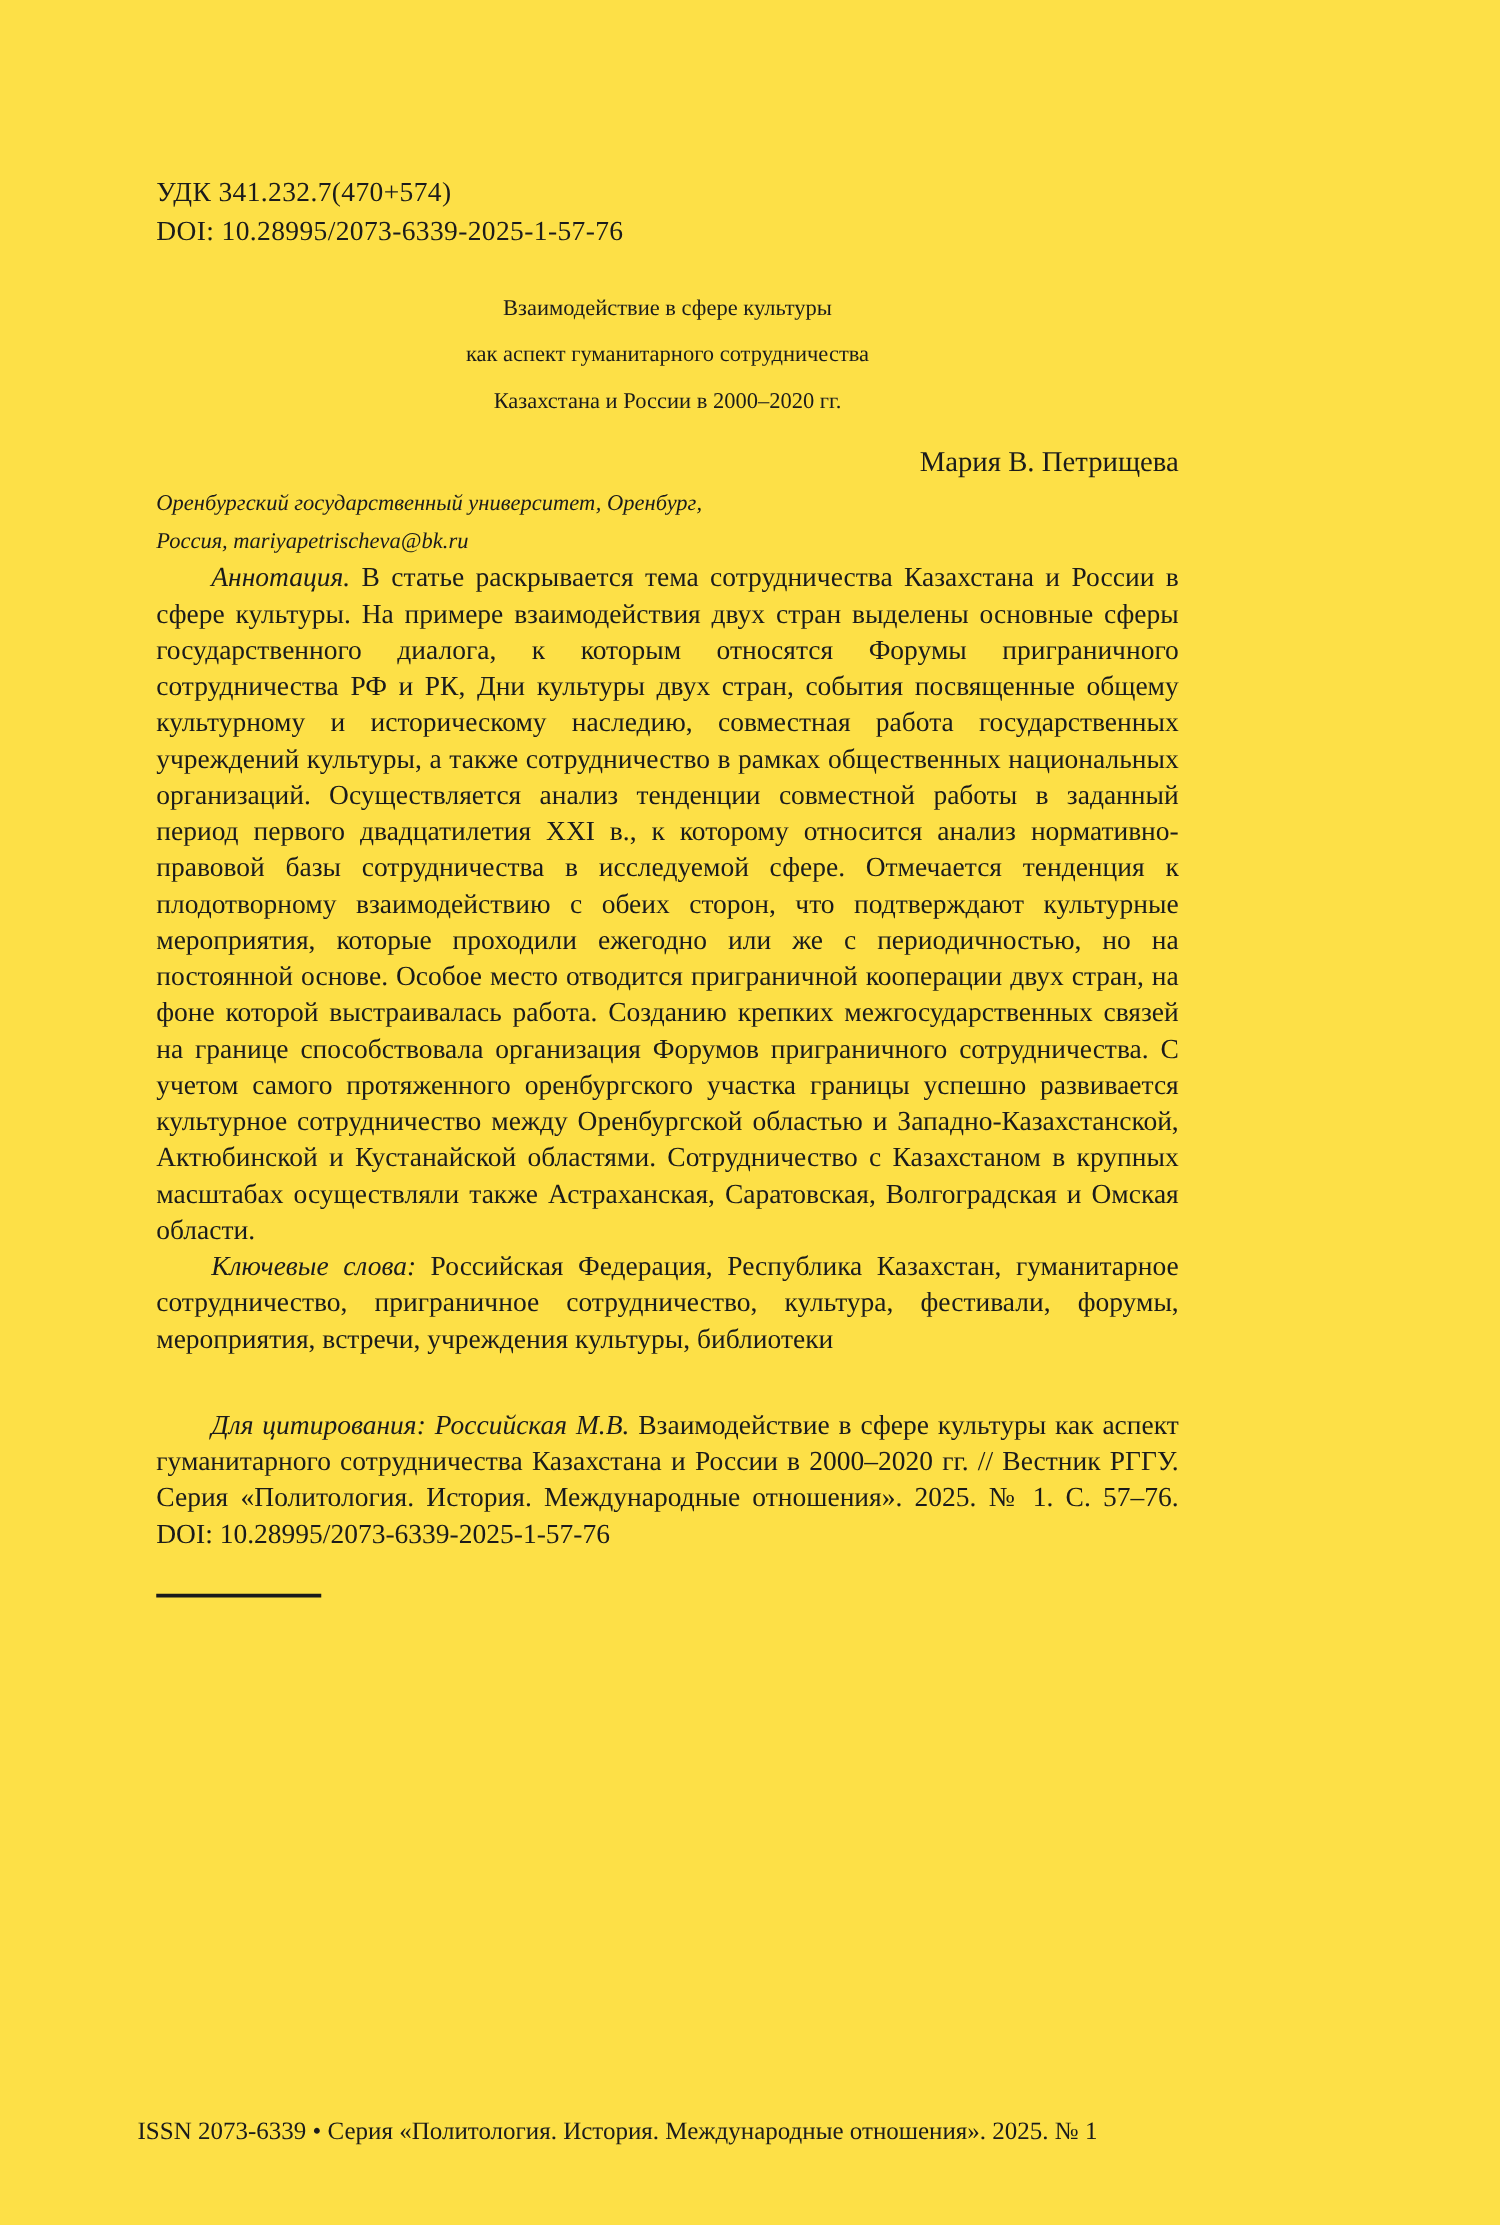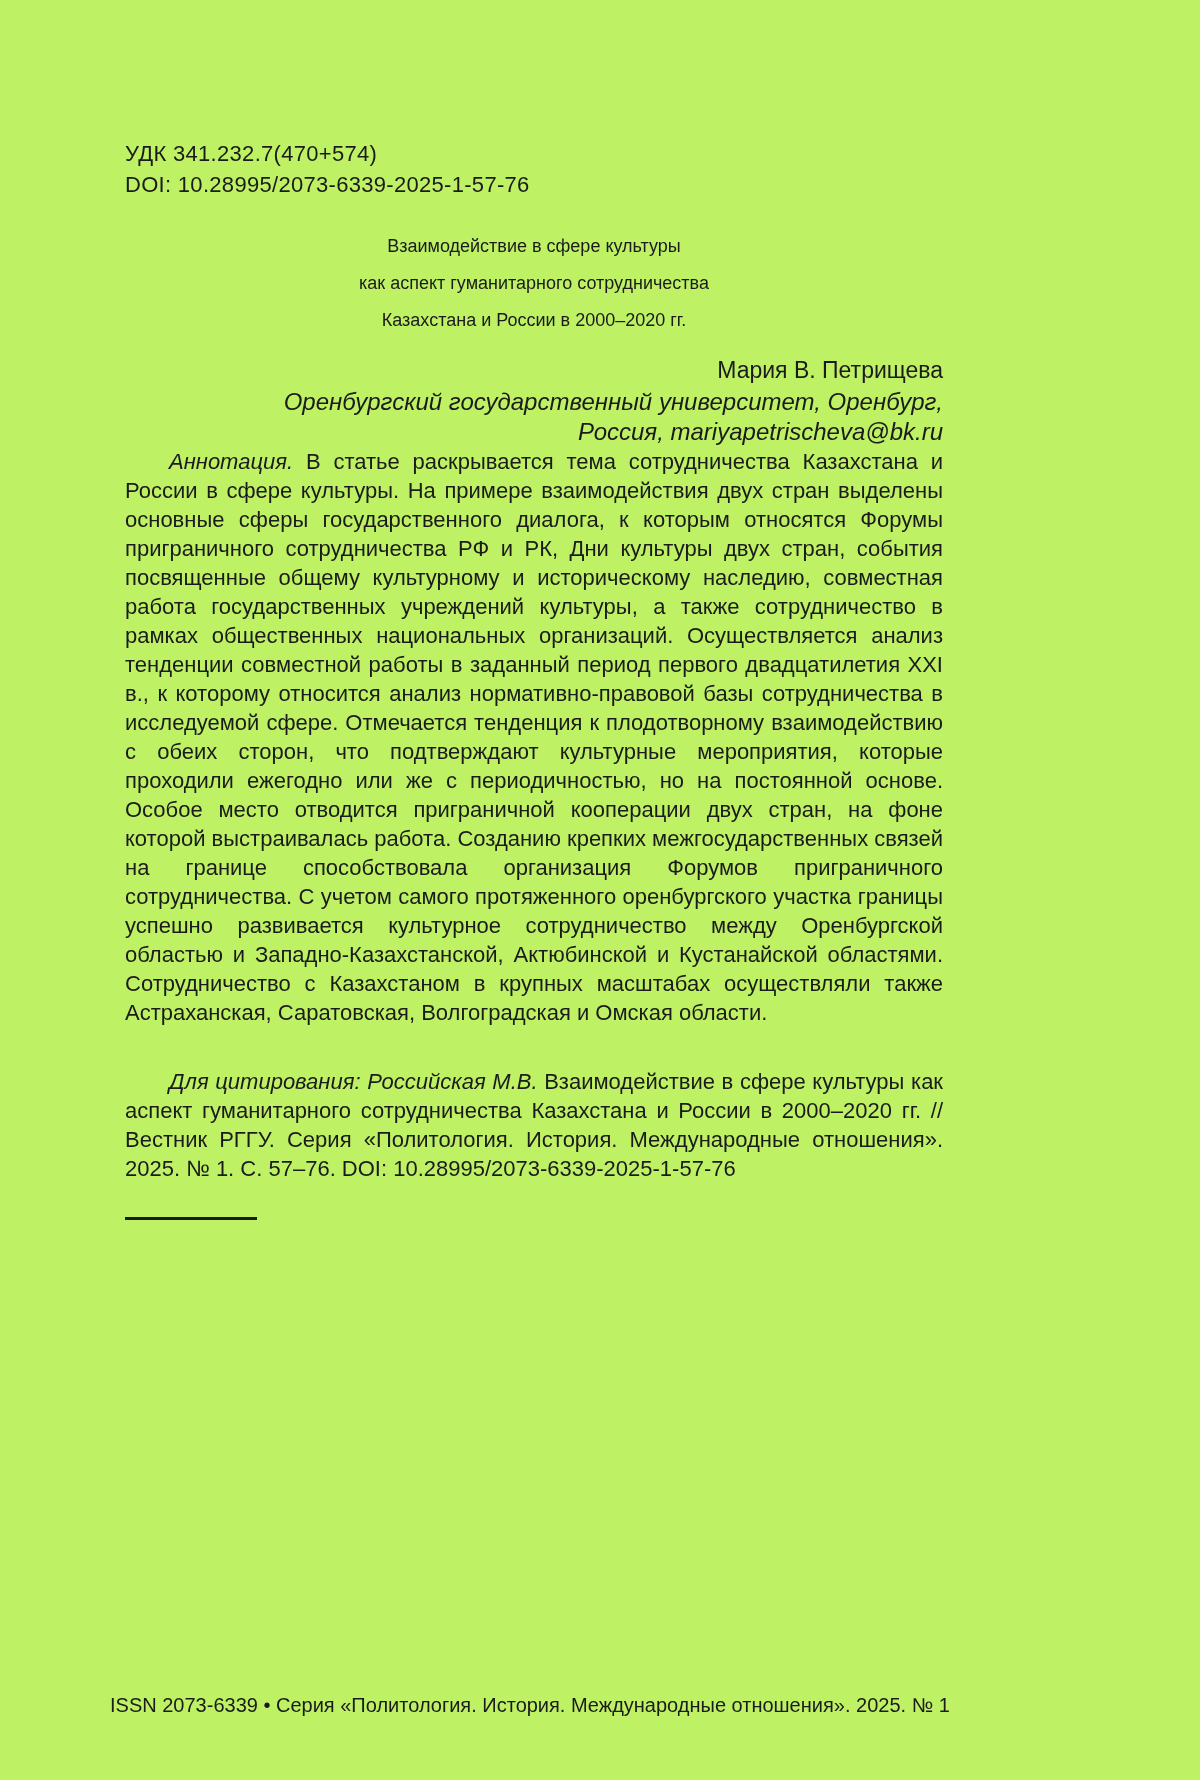--- a/index.html
+++ b/index.html
@@ -1,22 +1,22 @@
 <!DOCTYPE html>
 <html lang="ru"><head>
 <meta charset="utf-8">
 <style>
   * { margin: 0; padding: 0; box-sizing: border-box; }
   html, body { background: #ffffff; }
   .page {
     width: 1200px;
     height: 1780px;
     position: relative;
-    background: #bef264;
-    font-family: Liberation Sans, sans-serif;
+    background: #fde047;
+    font-family: Liberation Serif, serif;
     color: #1b1b1b;
     overflow: hidden;
   }
   .content {
     position: absolute;
     left: 125px;
     top: 138px;
     width: 818px;
   }
   .meta-block { text-align: left; }
@@ -34,23 +34,23 @@
     font-weight: normal;
   }
   .author {
     margin-top: 16px;
     text-align: right;
     font-size: 23px;
     line-height: 30px;
   }
   .affiliation {
     margin-top: 2px;
-    text-align: right;
+    text-align: left;
     font-style: italic;
-    font-size: 24px;
+    font-size: 18px;
     line-height: 30px;
     white-space: pre-line;
   }
   .body-block { }
   .para {
     text-align: justify;
     text-indent: 44px;
     font-size: 22px;
     line-height: 29px;
     hyphens: auto;
@@ -95,20 +95,21 @@
 как аспект гуманитарного сотрудничества
 Казахстана и России в 2000–2020 гг.</h1>
 
     <div class="author">Мария В. Петрищева</div>
 
     <div class="affiliation">Оренбургский государственный университет, Оренбург,
 Россия, mariyapetrischeva@bk.ru</div>
 
     <div class="body-block">
       <p class="para" lang="ru"><span class="ital">Аннотация.</span><span> В статье раскрывается тема сотрудничества Казахстана и России в сфере культуры. На примере взаимодействия двух стран выделены основные сферы государственного диалога, к которым относятся Форумы приграничного сотрудничества РФ и РК, Дни культуры двух стран, события посвященные общему культурному и историческому наследию, совместная работа государственных учреждений культуры, а также сотрудничество в рамках общественных национальных организаций. Осуществляется анализ тенденции совместной работы в заданный период первого двадцатилетия XXI в., к которому относится анализ нормативно-правовой базы сотрудничества в исследуемой сфере. Отмечается тенденция к плодотворному взаимодействию с обеих сторон, что подтверждают культурные мероприятия, которые проходили ежегодно или же с периодичностью, но на постоянной основе. Особое место отводится приграничной кооперации двух стран, на фоне которой выстраивалась работа. Созданию крепких межгосударственных связей на границе способствовала организация Форумов приграничного сотрудничества. С учетом самого протяженного оренбургского участка границы успешно развивается культурное сотрудничество между Оренбургской областью и Западно-Казахстанской, Актюбинской и Кустанайской областями. Сотрудничество с Казахстаном в крупных масштабах осуществляли также Астраханская, Саратовская, Волгоградская и Омская области.</span></p>
+      <p class="para" lang="ru"><span class="ital">Ключевые слова:</span><span> Российская Федерация, Республика Казахстан, гуманитарное сотрудничество, приграничное сотрудничество, культура, фестивали, форумы, мероприятия, встречи, учреждения культуры, библиотеки</span></p>
     </div>
 
     <p class="para citation-para" lang="ru"><span class="ital">Для цитирования: Российская М.В.</span><span> Взаимодействие в сфере культуры как аспект гуманитарного сотрудничества Казахстана и России в 2000–2020 гг. // Вестник РГГУ. Серия «Политология. История. Международные отношения». 2025. № 1. С. 57–76. DOI: 10.28995/2073-6339-2025-1-57-76</span></p>
 
     <div class="rule"></div>
 
 
   </div>
 
   <div class="footer">ISSN 2073-6339 • Серия «Политология. История. Международные отношения». 2025. № 1</div>

